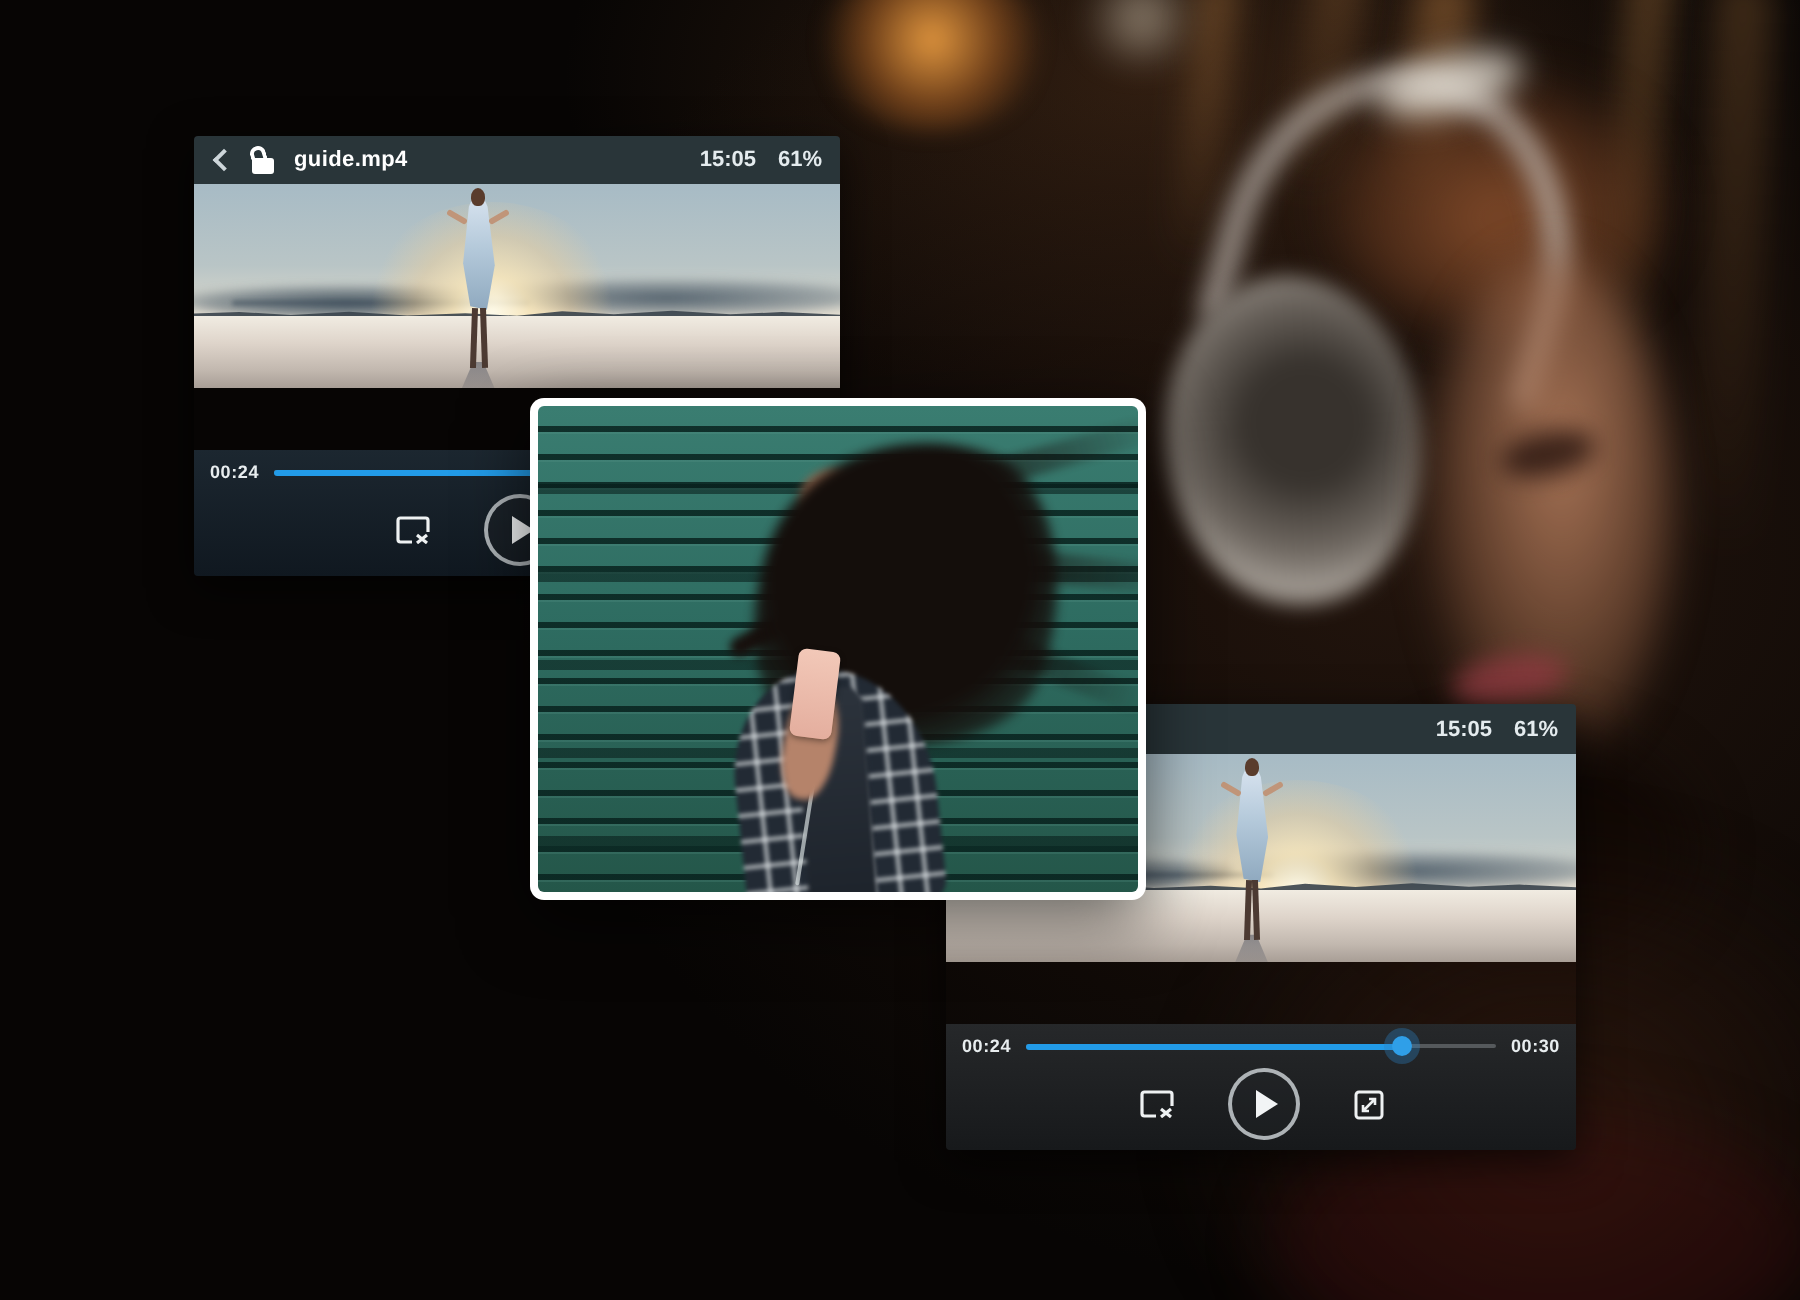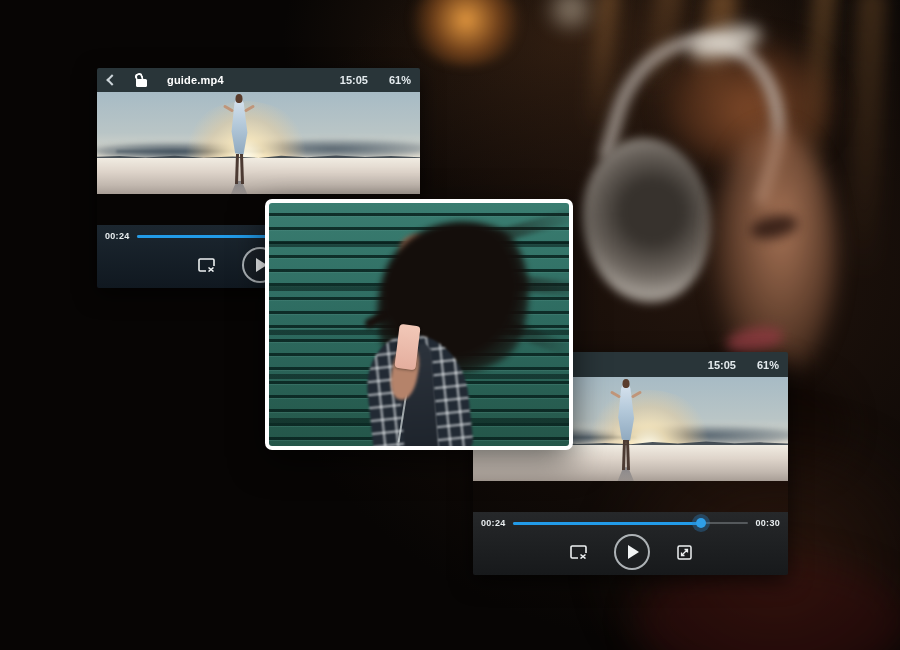--- a/index.html
+++ b/index.html
@@ -51,21 +51,21 @@
       background:radial-gradient(ellipse, rgba(46,24,14,0.9), rgba(0,0,0,0) 75%); filter:blur(16px); }
   .glow-br { left:636px; top:556px; width:270px; height:130px; border-radius:50%;
       background:rgba(66,12,14,0.35); filter:blur(16px); }
 
   
   .player { position:absolute; border-radius:2px; overflow:hidden; box-shadow:0 6px 22px rgba(0,0,0,0.65);
       display:flex; flex-direction:column; }
   .player-a { left:97px; top:68px; width:323px; height:220px; z-index:2; }
   .player-b { left:473px; top:352px; width:315px; height:223px; z-index:3; }
 
-  .p-header { height:24px; flex:0 0 auto; background:#293539; display:flex; align-items:center; padding:0 9px; gap:19px; }
+  .p-header { height:24px; flex:0 0 auto; background:#293539; display:flex; align-items:center; padding:0 9px; gap:9px; }
   .player-b .p-header { height:25px; justify-content:flex-end; }
   .back { width:10px; height:10px; position:relative; }
   .back::before { content:""; position:absolute; left:2px; top:1px; width:6px; height:6px;
       border-left:2px solid #cdd6da; border-bottom:2px solid #cdd6da; transform:rotate(45deg); }
   .lock { position:relative; width:13px; height:14px; }
   .lock-body { position:absolute; bottom:0; left:1px; width:11px; height:8px; background:#fff; border-radius:1.5px; }
   .lock-shackle { position:absolute; top:0; left:0; width:8px; height:8px; border:2px solid #fff;
       border-bottom:none; border-radius:5px 5px 0 0; transform:rotate(-16deg); }
   .p-title { color:#fff; font-size:11px; font-weight:bold; letter-spacing:.2px; }
   .p-spacer { flex:1; }

